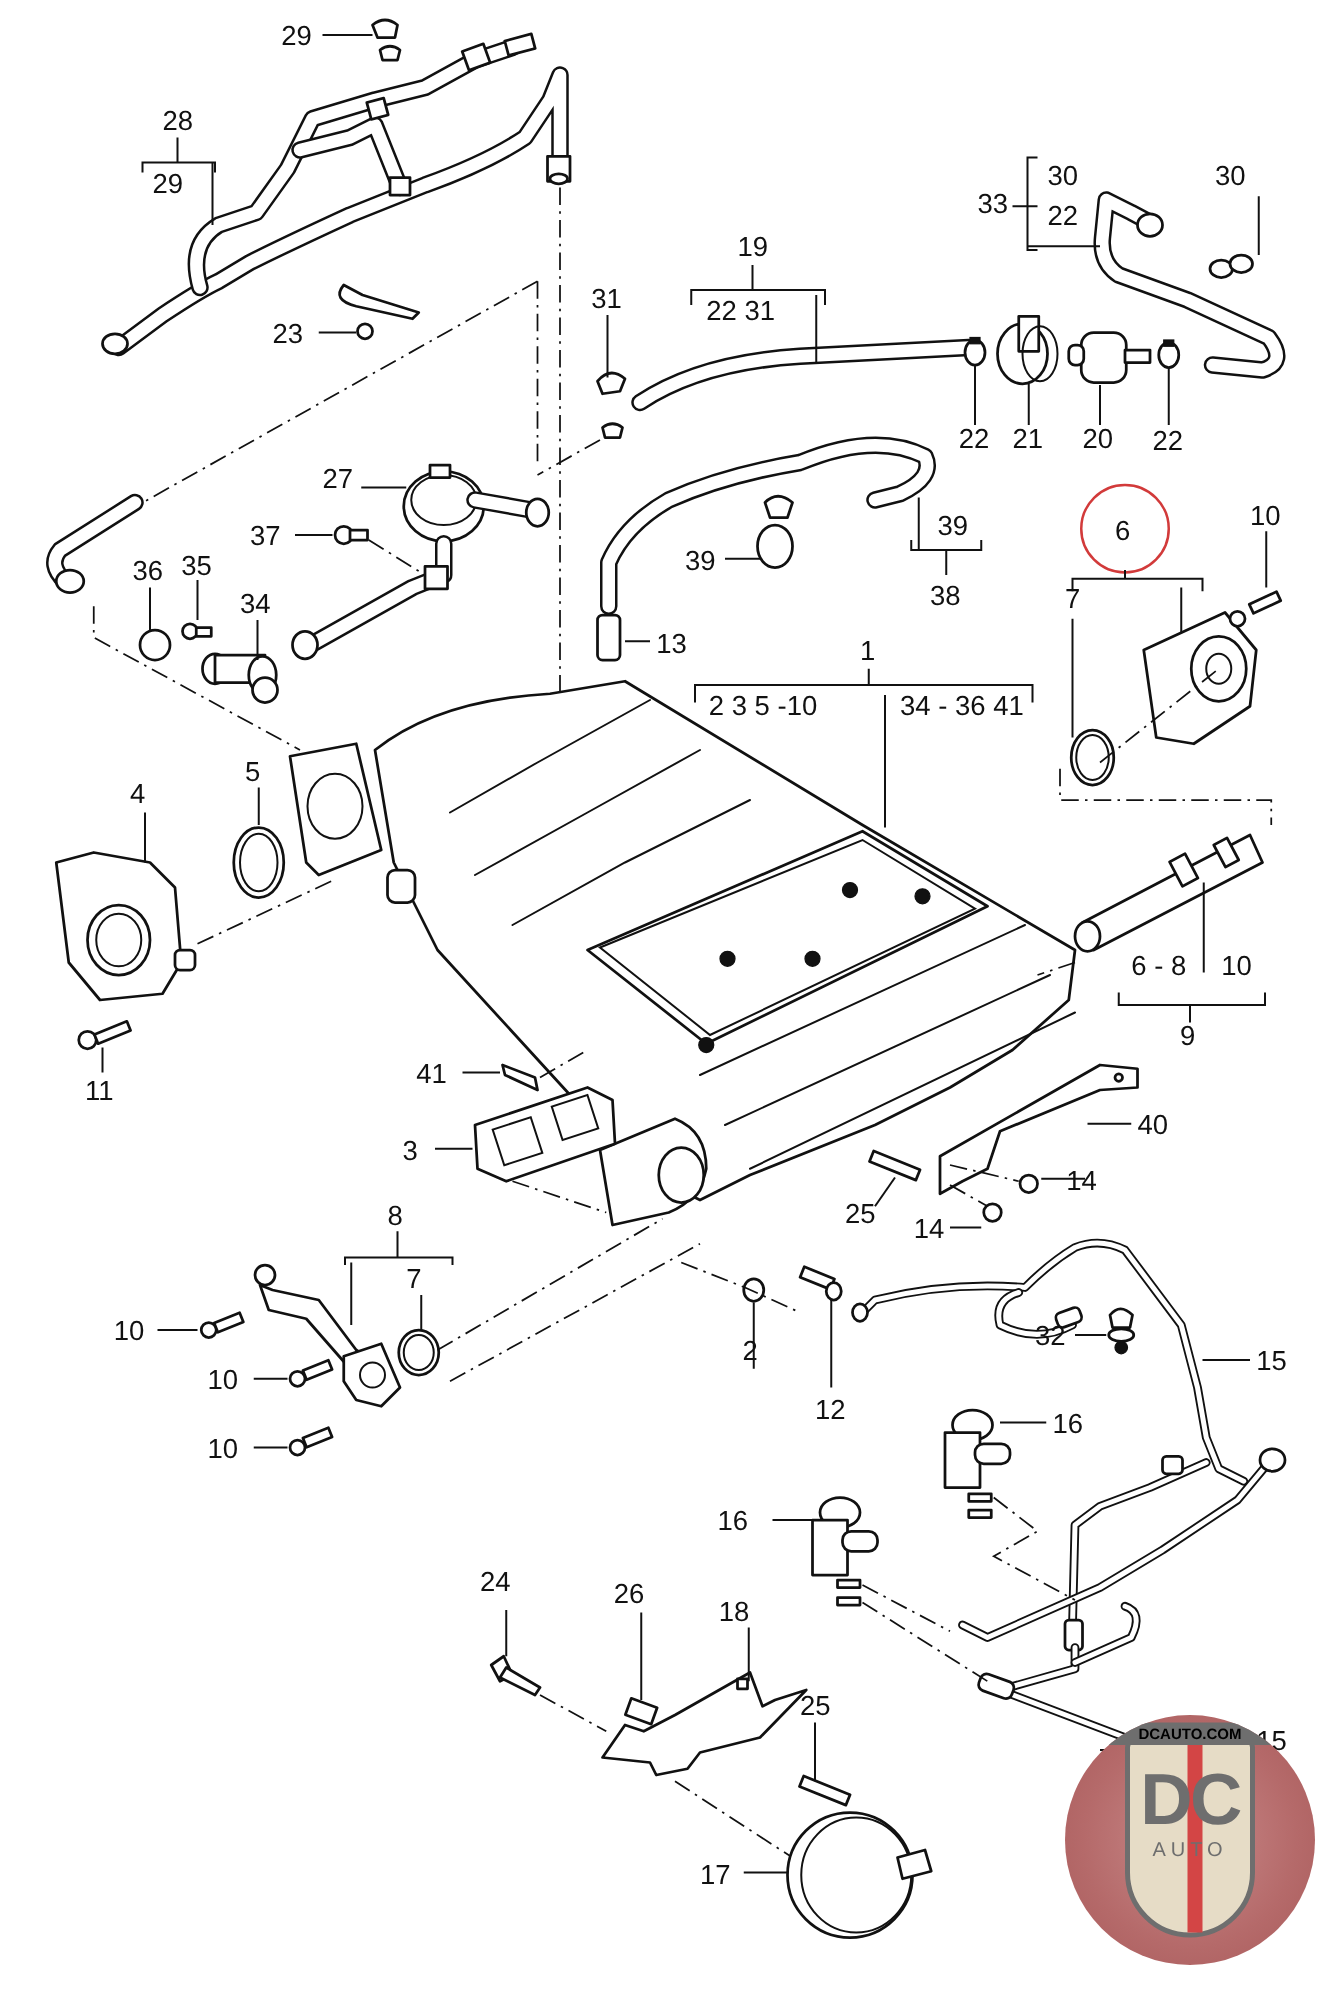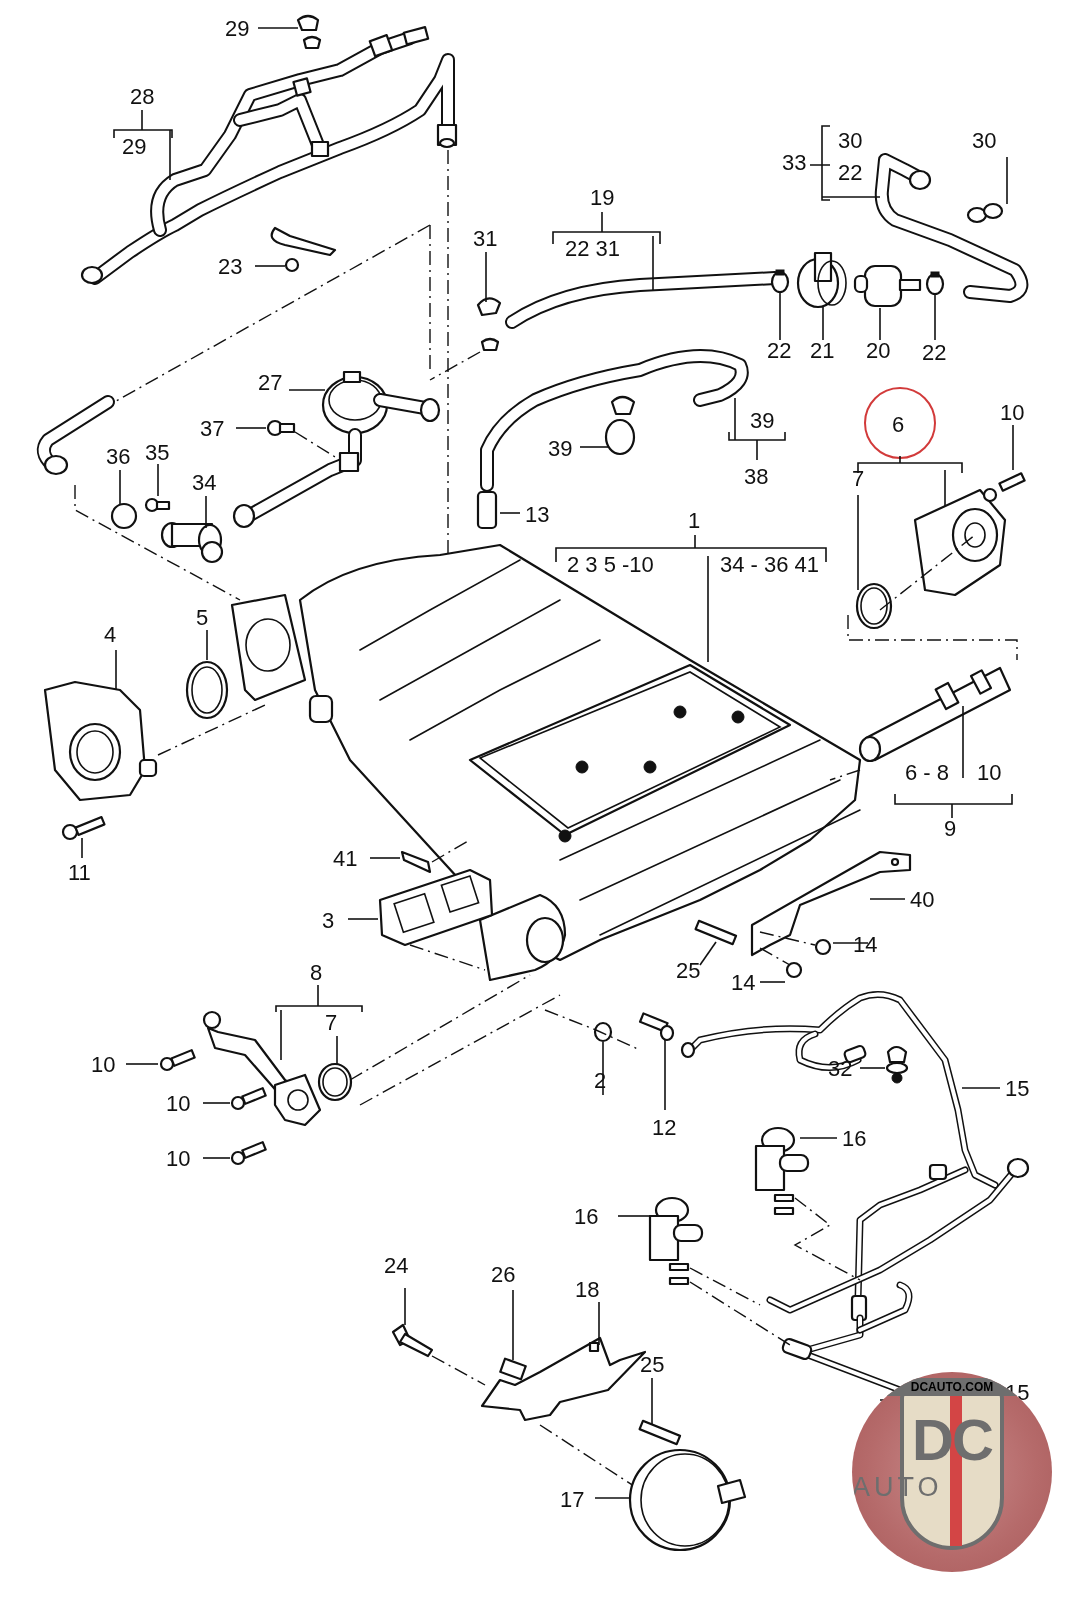--- a/index.html
+++ b/index.html
@@ -18,22 +18,22 @@
   .highlight { fill: none; stroke: #d23a3a; stroke-width: 2; }
   #logo { position: absolute; left: 852px; top: 1372px; width: 200px; height: 200px; border-radius: 50%;
           background: radial-gradient(circle at 50% 50%, #c98a8a 0%, #b56a6a 60%, #a85a5a 100%); overflow: hidden; }
   #logo .shield { position: absolute; left: 48px; top: 18px; width: 104px; height: 160px; background: #e6dcc6;
           border: 4px solid #6e6e6e; border-radius: 8px 8px 52px 52px; box-sizing: border-box; }
   #logo .stripe { position: absolute; left: 46px; top: 0; width: 12px; height: 100%; background: #d34545; }
   #logo .site { position: absolute; left: 0; top: 6px; width: 100%; text-align: center; font-family: "Liberation Sans", sans-serif;
           font-weight: bold; font-size: 12px; color: #000000; background: #6e6e6e; padding: 2px 0; }
   #logo .mark { position: absolute; left: 0; top: 34px; width: 100%; text-align: center; font-family: "Liberation Sans", sans-serif;
           font-weight: bold; font-size: 58px; color: #6e6e6e; letter-spacing: -2px; }
-  #logo .sub { position: absolute; left: 0; top: 100px; width: 100%; text-align: left; font-family: "Liberation Sans", sans-serif;
-          font-size: 27px; color: #6e6e6e; letter-spacing: 4px; }
+  #logo .sub { position: absolute; left: 0; top: 100px; width: 100%; text-align: center; font-family: "Liberation Sans", sans-serif;
+          font-size: 16px; color: #6e6e6e; letter-spacing: 4px; }
 </style>
 </head>
 <body>
 
 <svg id="diagram" viewBox="0 0 1067 1600" xmlns="http://www.w3.org/2000/svg">
 
   <g>
     <path class="hose" d="M95,278 L130,252 Q160,232 175,225 L200,210 Q230,195 280,172 L340,148 Q390,130 420,110 L440,80 L448,60 L448,138"></path>
     <path class="hose-inner" d="M95,278 L130,252 Q160,232 175,225 L200,210 Q230,195 280,172 L340,148 Q390,130 420,110 L440,80 L448,60 L448,138"></path>
     <path class="hose" d="M160,230 Q150,195 175,180 L205,170 L230,135 L250,95 L300,80 L340,70 L380,48 L410,38"></path>

